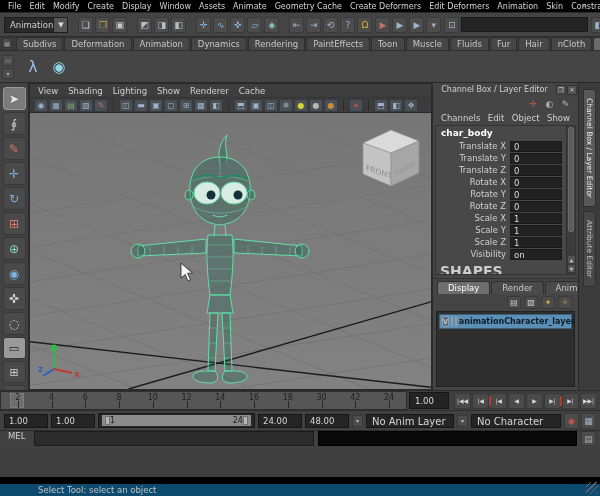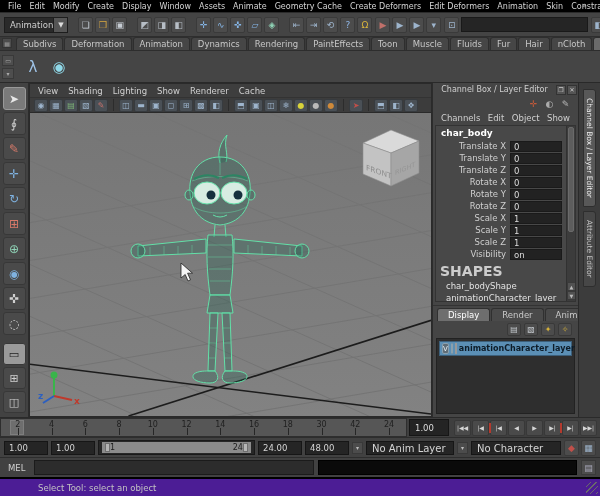--- a/index.html
+++ b/index.html
@@ -122,28 +122,28 @@
   .rangerow { height:20px; display:flex; align-items:center; gap:3px; background:#414141; border-top:1px solid #2d2d2d; padding:0 4px; }
   .nfield { width:44px; height:14px; background:#252525; border:1px solid #161616; color:#d5d5d5; font-size:8.5px; padding-left:4px; line-height:13px; }
   .rtrack { flex:1; height:15px; background:#272727; border:1px solid #191919; position:relative; }
   .rbar { position:absolute; left:2%; right:2%; top:1px; bottom:1px; background:#8b8b8b; display:flex; align-items:center; justify-content:space-between; padding:0 3px; }
   .rbar .rh { width:5px; height:9px; background:#b5b5b5; border:1px solid #6f6f6f; }
   .rlabel { font-size:8px; color:#1d1d1d; }
   .ddarr { width:11px; height:12px; background:#4c4c4c; border:1px solid #393939; color:#bbb; font-size:6px; display:flex; align-items:center; justify-content:center; }
   .wfield { height:14px; background:#252525; border:1px solid #161616; color:#d5d5d5; font-size:10px; padding:0 5px; line-height:13px; }
 
   
-  .cmdrow { height:20px; display:flex; align-items:center; gap:4px; background:#414141; border-top:1px solid #2d2d2d; padding:0 4px 0 8px; }
+  .cmdrow { height:20px; display:flex; align-items:flex-start; gap:4px; background:#414141; border-top:1px solid #2d2d2d; padding:0 4px 0 8px; }
   .cmdlabel { font-size:8.5px; color:#cfcfcf; width:22px; }
   .cmdinput { flex:0.52; height:15px; background:#2c2c2c; border:1px solid #1b1b1b; color:#ddd; font-size:9px; padding:0 4px; }
   .cmdresult { flex:0.48; height:15px; background:#0a0a0a; border:1px solid #000; color:#bbb; font-size:9px; padding:0 4px; }
   .cmdicon { width:15px; height:15px; background:#4c4c4c; border:1px solid #393939; color:#aab; font-size:9px; display:flex; align-items:center; justify-content:center; }
 
   
-  .helprow { height:19px; background:#4c1d95; border-top:2px solid #000000; display:flex; align-items:center; padding-left:38px; position:relative; }
+  .helprow { height:19px; background:#0c4a6e; border-top:7px solid #000000; display:flex; align-items:center; padding-left:38px; position:relative;margin-top:27px; }
   .helptext { font-size:8.5px; color:#c3c3c3; }
   .helprow::after { content:""; position:absolute; right:2px; bottom:2px; width:12px; height:12px;
      background:repeating-linear-gradient(135deg,transparent 0 3px,#6a6a6a 3px 4px); }
 </style>
 </head>
 <body>
 
 <div id="root">
 
   <div class="menubar">

